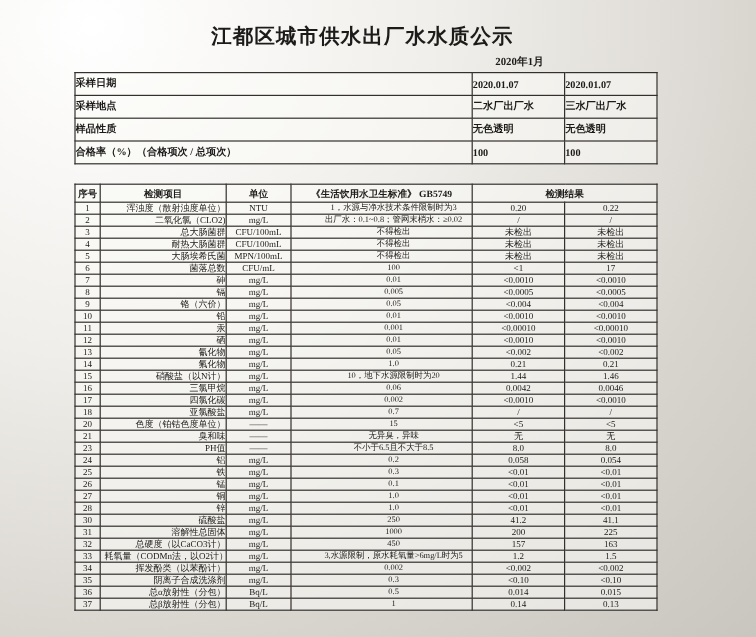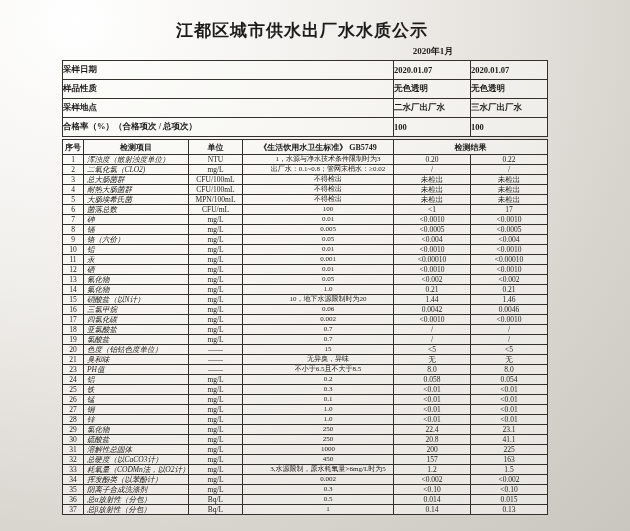--- a/index.html
+++ b/index.html
@@ -37,34 +37,34 @@
     overflow:hidden;
     white-space:nowrap;
     padding:0;
   }
   .top-tbl td{
     height:18px;
     text-align:left;
     font-size:8.5px;
     font-weight:bold;
   }
-  .main-tbl{margin-top:2px;}
+  .main-tbl{margin-top:16px;}
   .main-tbl th{
     height:14px;
     font-size:8px;
     font-weight:bold;
     text-align:center;
   }
   .main-tbl td{
     height:9px;
     line-height:9px;
     font-size:7.5px;
     text-align:center;
   }
-  .main-tbl td.c-item{text-align:left;padding-left:3px;font-style:italic;}
+  .main-tbl td.c-item{text-align:right;padding-left:3px;}
   .main-tbl td.c-std{font-size:7px;padding-left:20px;}
   .main-tbl td.c-seq{font-size:7.5px;}
 </style>
 </head>
 <body>
 
 <div class="doc-title">江都区城市供水出厂水水质公示</div>
 <div class="doc-subtitle">2020年1月</div>
 
 <table class="tbl top-tbl">
@@ -73,28 +73,28 @@
       <col style="width:77px">
       <col style="width:77px">
     </colgroup>
   <tbody>
     <tr>
       <td>采样日期</td>
       <td>2020.01.07</td>
       <td>2020.01.07</td>
     </tr>
     <tr>
+      <td>采样地点</td>
+      <td>二水厂出厂水</td>
+      <td>三水厂出厂水</td>
+    </tr>
+    <tr>
       <td>样品性质</td>
       <td>无色透明</td>
       <td>无色透明</td>
-    </tr>
-    <tr>
-      <td>采样地点</td>
-      <td>二水厂出厂水</td>
-      <td>三水厂出厂水</td>
     </tr>
     <tr>
       <td>合格率（%）（合格项次 / 总项次）</td>
       <td>100</td>
       <td>100</td>
     </tr>
   </tbody>
 </table>
 
 <table class="tbl main-tbl">
@@ -254,28 +254,20 @@
   </tr>
       <tr>
     <td class="c-seq">18</td>
     <td class="c-item">亚氯酸盐</td>
     <td class="c-unit">mg/L</td>
     <td class="c-std">0.7</td>
     <td class="c-res">/</td>
     <td class="c-res">/</td>
   </tr>
       <tr>
-    <td class="c-seq">19</td>
-    <td class="c-item">氯酸盐</td>
-    <td class="c-unit">mg/L</td>
-    <td class="c-std">0.7</td>
-    <td class="c-res">/</td>
-    <td class="c-res">/</td>
-  </tr>
-      <tr>
     <td class="c-seq">20</td>
     <td class="c-item">色度（铂钴色度单位）</td>
     <td class="c-unit">——</td>
     <td class="c-std">15</td>
     <td class="c-res">&lt;5</td>
     <td class="c-res">&lt;5</td>
   </tr>
       <tr>
     <td class="c-seq">21</td>
     <td class="c-item">臭和味</td>
@@ -326,33 +318,25 @@
   </tr>
       <tr>
     <td class="c-seq">28</td>
     <td class="c-item">锌</td>
     <td class="c-unit">mg/L</td>
     <td class="c-std">1.0</td>
     <td class="c-res">&lt;0.01</td>
     <td class="c-res">&lt;0.01</td>
   </tr>
       <tr>
-    <td class="c-seq">29</td>
-    <td class="c-item">氯化物</td>
-    <td class="c-unit">mg/L</td>
-    <td class="c-std">250</td>
-    <td class="c-res">22.4</td>
-    <td class="c-res">23.1</td>
-  </tr>
-      <tr>
     <td class="c-seq">30</td>
     <td class="c-item">硫酸盐</td>
     <td class="c-unit">mg/L</td>
     <td class="c-std">250</td>
-    <td class="c-res">20.8</td>
+    <td class="c-res">41.2</td>
     <td class="c-res">41.1</td>
   </tr>
       <tr>
     <td class="c-seq">31</td>
     <td class="c-item">溶解性总固体</td>
     <td class="c-unit">mg/L</td>
     <td class="c-std">1000</td>
     <td class="c-res">200</td>
     <td class="c-res">225</td>
   </tr>

